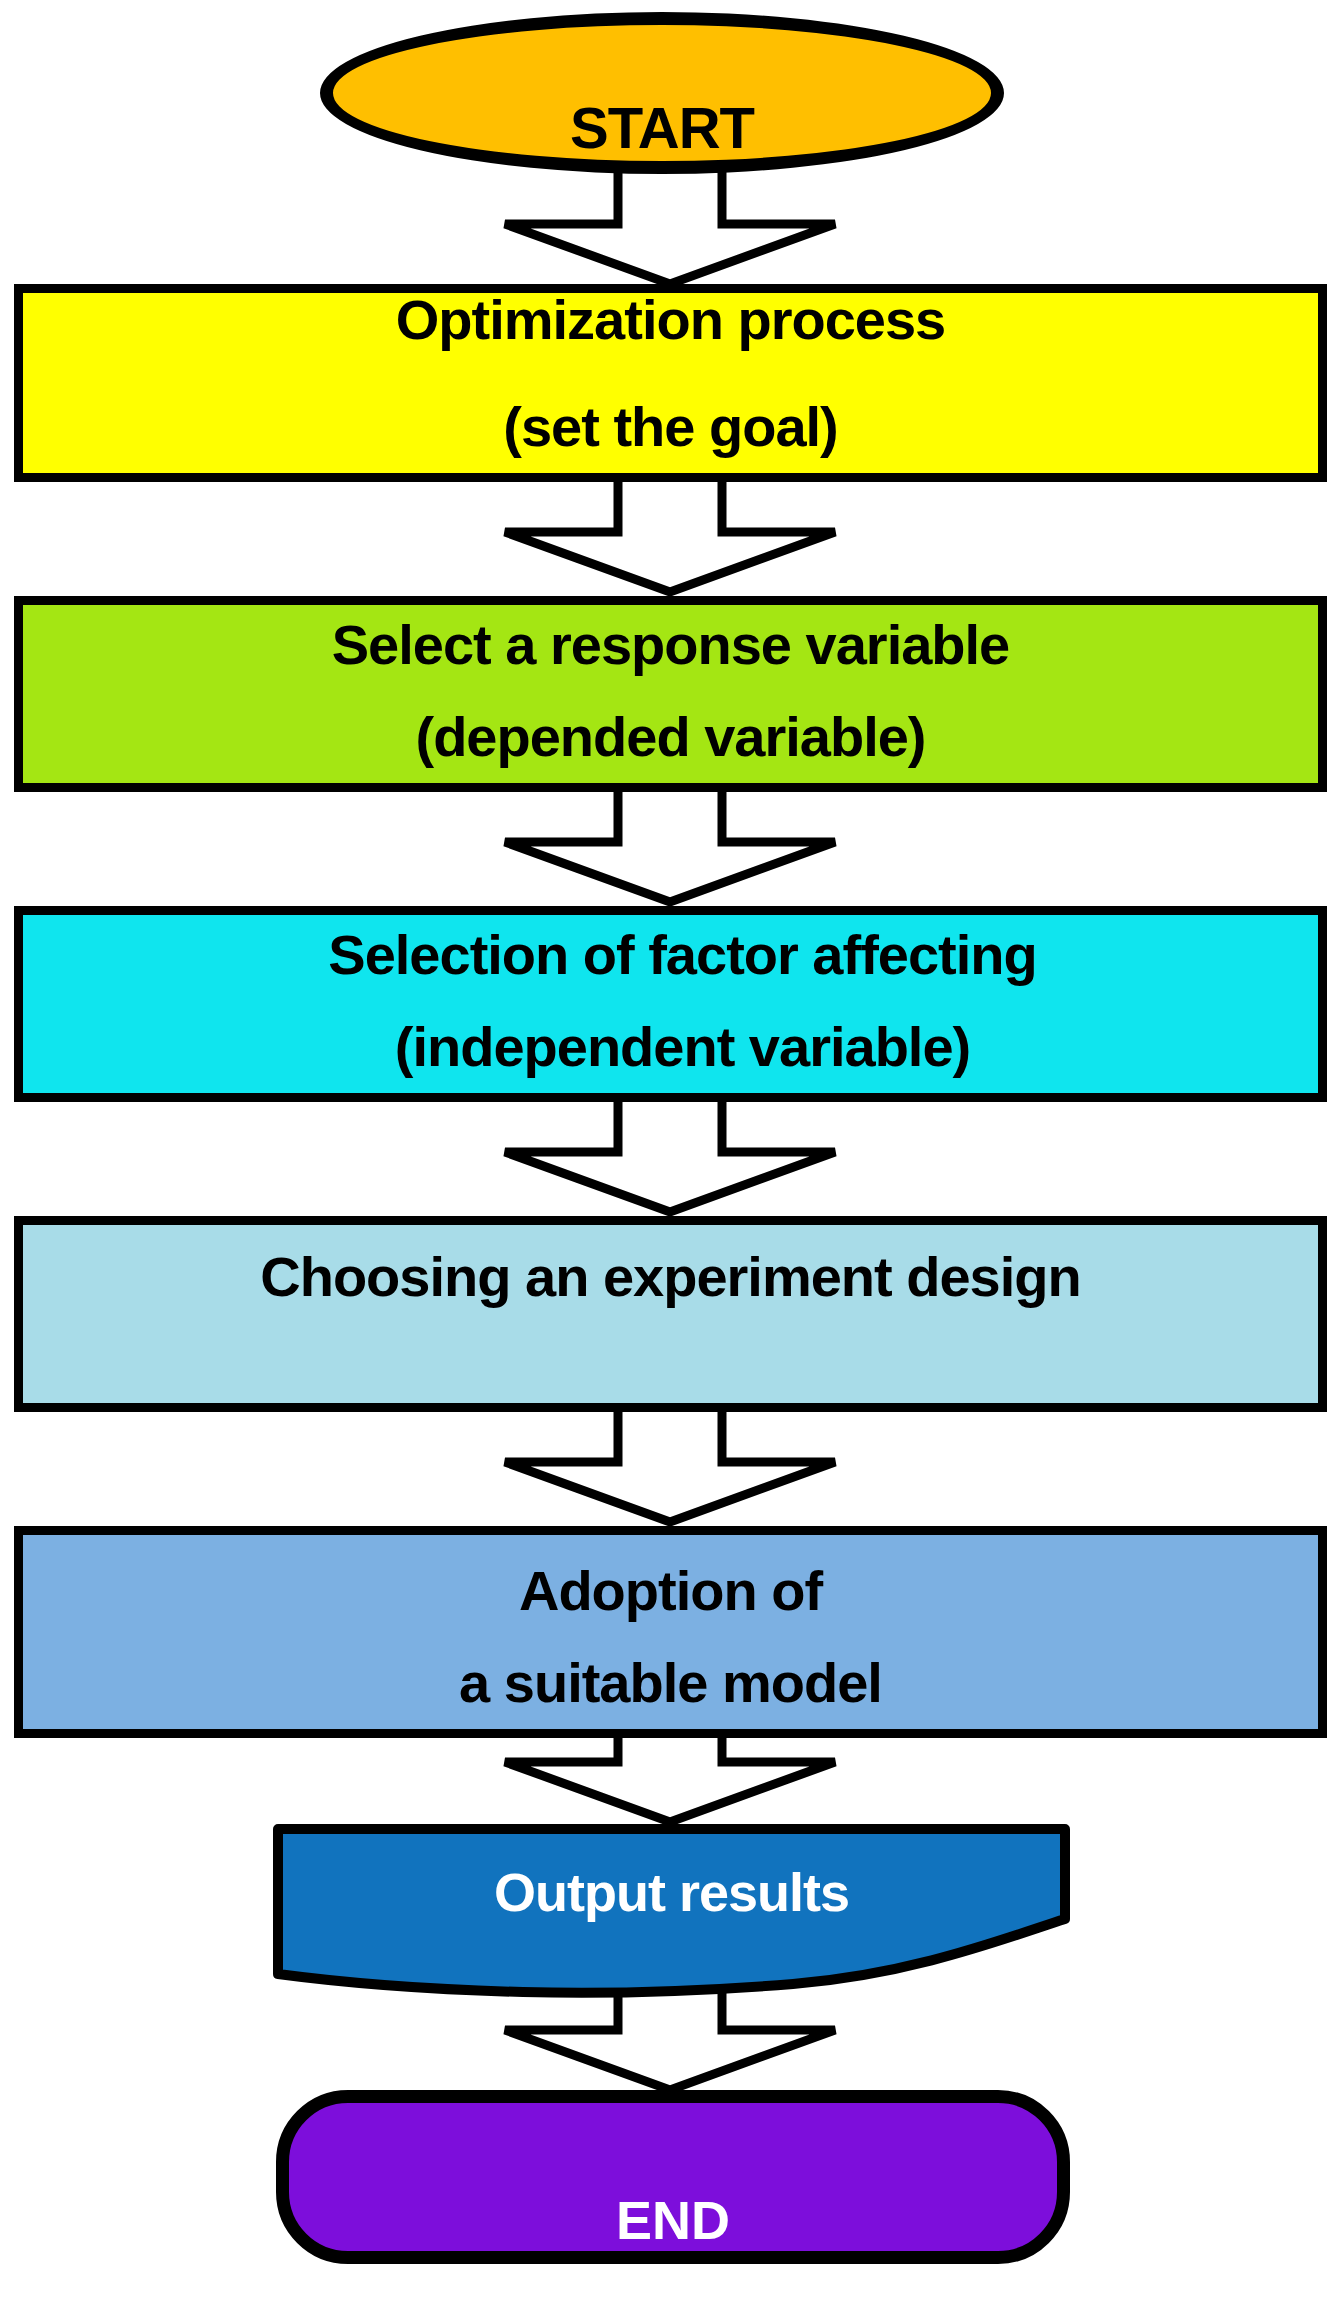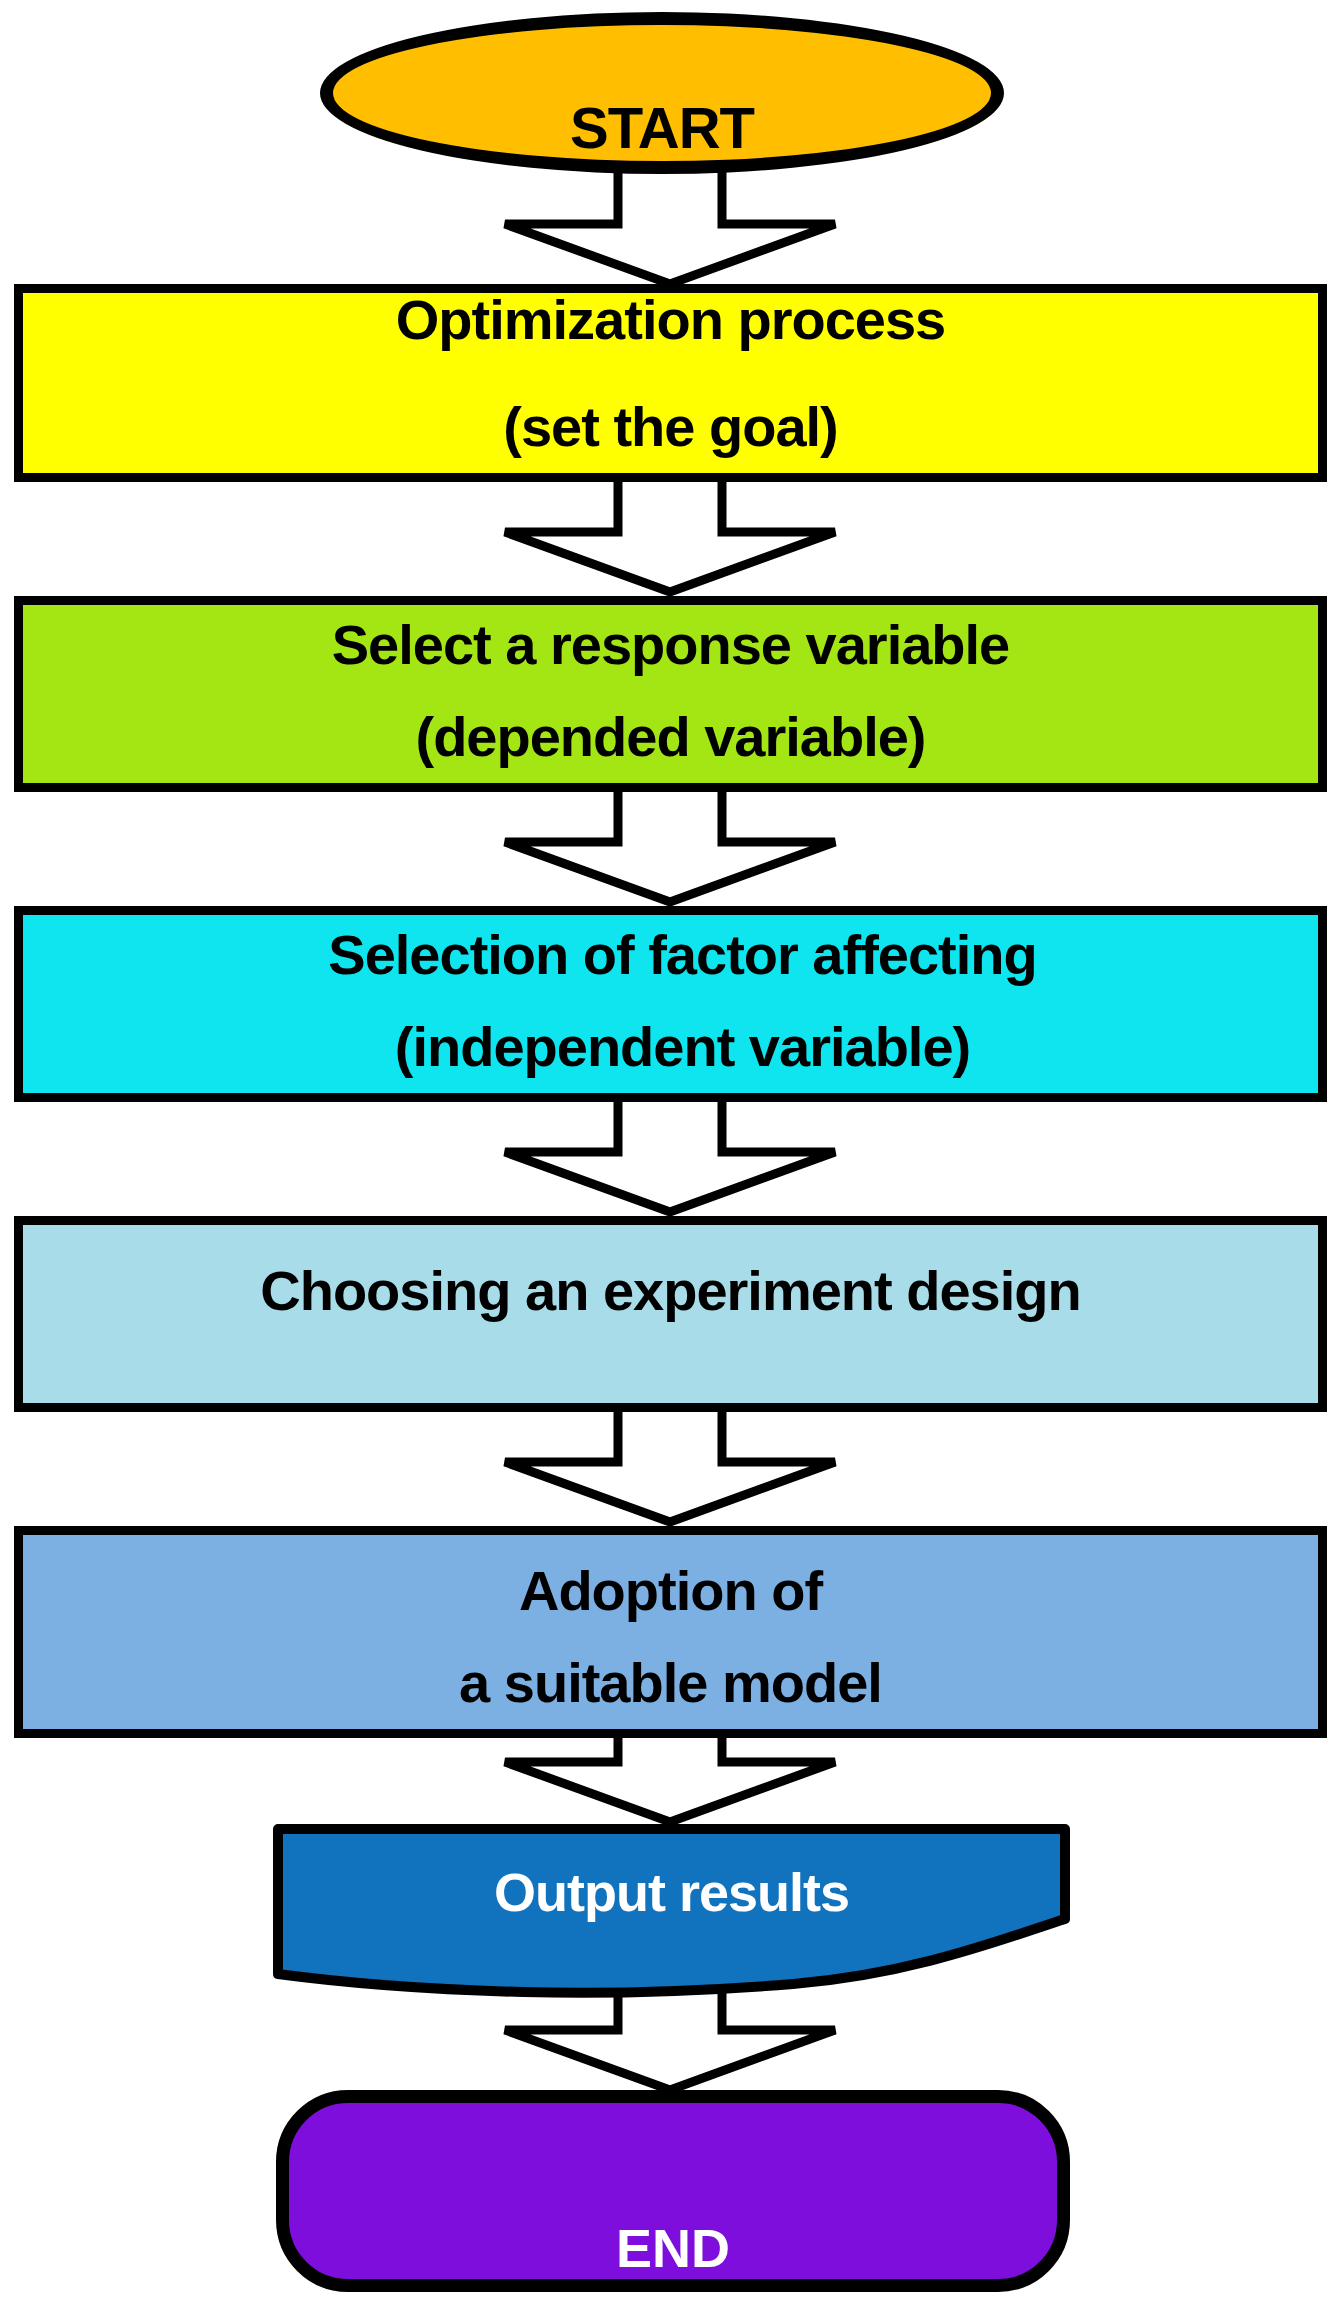--- a/index.html
+++ b/index.html
@@ -14,42 +14,42 @@
     z-index:2;letter-spacing:-1px;
   }
   .ellipse{
     left:320px;top:12px;width:684px;height:162px;border:13px solid #000;
     border-radius:50%;font-size:58px;
   }
   .box{left:14px;width:1313px;border:9px solid #000;font-size:56px;line-height:1.64;}
   #step0{top:284px;height:198px;gap:15px;}
   #step1{top:596px;height:196px;}
   #step2{top:906px;height:196px;}
-  #step3{top:1216px;height:196px;justify-content:flex-start;padding-top:20px;}
+  #step3{top:1216px;height:196px;justify-content:flex-start;padding-top:6px;}
   #step4{top:1526px;height:212px;}
   .line:empty{display:none;}
   .arrow{position:absolute;left:495px;width:350px;height:124px;z-index:1;}
   #arrow1{top:166px;}
   #arrow2{top:474px;}
   #arrow3{top:784px;}
   #arrow4{top:1094px;}
   #arrow5{top:1404px;}
   #arrow6{top:1704px;}
   #arrow7{top:1972px;}
   .arrow path{stroke:#000;stroke-width:9;stroke-linejoin:miter;}
   #doc{position:absolute;left:273px;top:1824px;width:797px;height:178px;z-index:2;}
   #doc svg{position:absolute;left:0;top:0;}
   #doc .doc-label{
     position:absolute;left:0;top:0;width:100%;height:100%;display:flex;
     align-items:center;justify-content:center;padding-bottom:42px;
     box-sizing:border-box;font-size:54px;letter-spacing:-1px;
   }
   #doc path{stroke:#000;stroke-width:10;stroke-linejoin:round;}
   .rounded{
-    left:276px;top:2090px;width:794px;height:202px;border:13px solid #000;
+    left:276px;top:2090px;width:794px;height:174px;border:13px solid #000;
     border-radius:72px;font-size:54px;letter-spacing:0;
   }
   .light-text{color:#ffffff;}
 </style>
 </head>
 <body>
 
 <div id="stage">
 
   <div class="node ellipse" style="background: rgb(255, 191, 0);">

